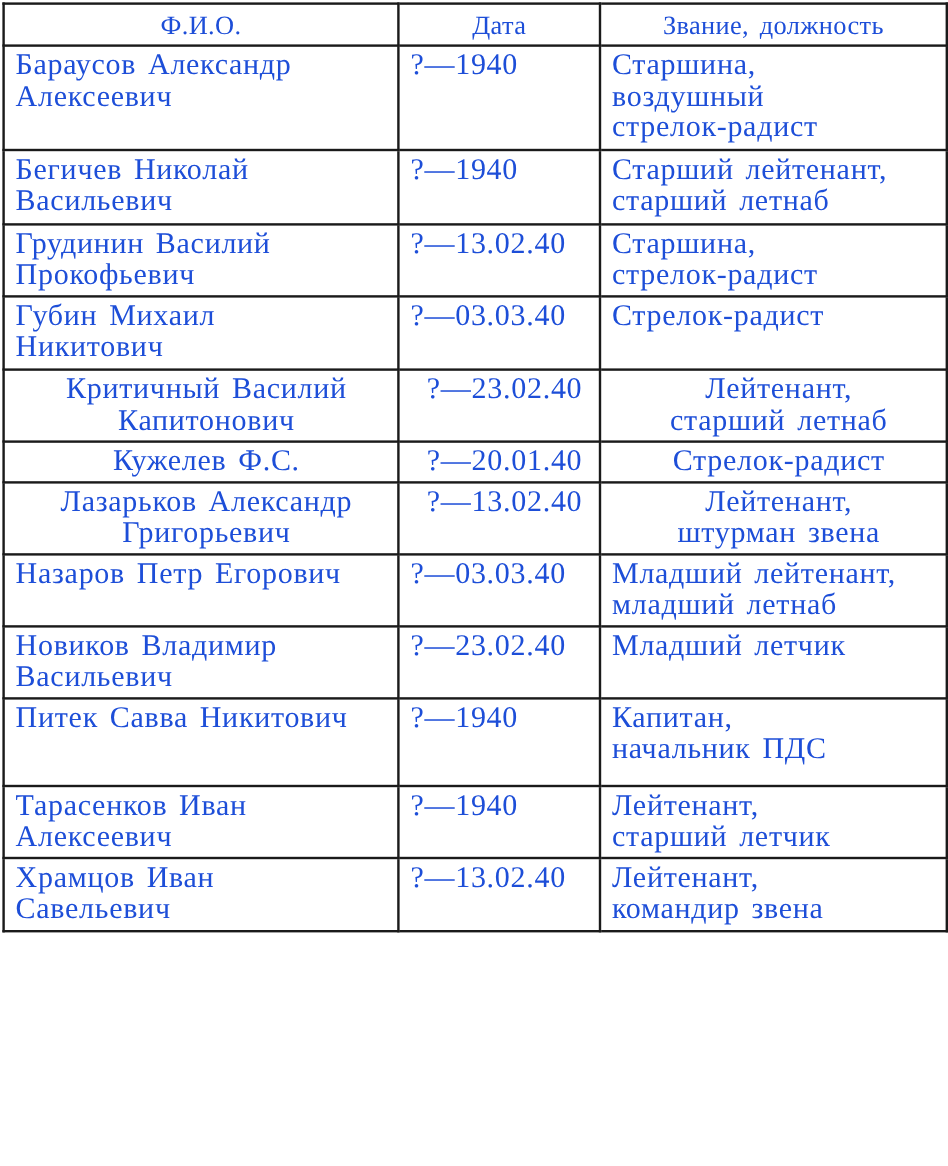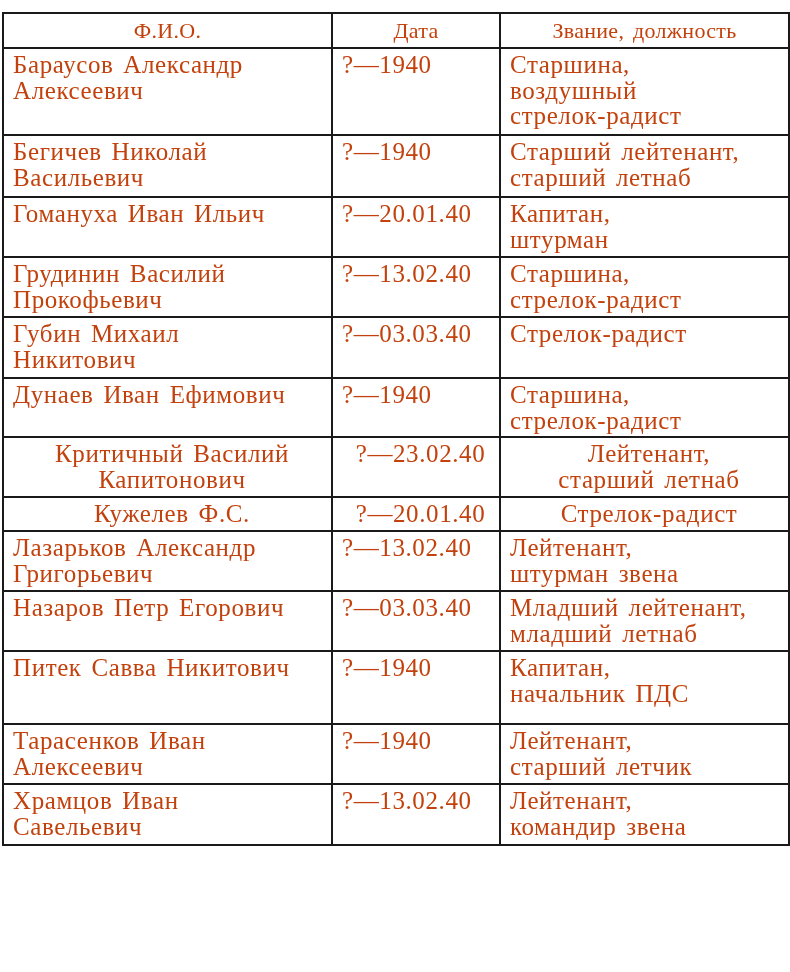--- a/index.html
+++ b/index.html
@@ -16,24 +16,23 @@
     table.roster {
       position: absolute;
       left: 2px;
       top: 2px;
       width: 786px;
       border-collapse: collapse;
       table-layout: fixed;
       font-family: "Liberation Serif", "DejaVu Serif", serif;
       font-size: 25px;
       line-height: 25.5px;
-      color: #c2410c;
+      color: #1d4ed8;
       letter-spacing: 0.6px;
       word-spacing: 3px;
-      margin-top: 10px;
     }
     table.roster th, table.roster td {
       border: 2px solid #1a1a1a;
       vertical-align: top;
       padding: 3px 0 0 9px;
       overflow: hidden;
     }
     table.roster th {
       font-weight: normal;
       font-size: 22px;
@@ -86,32 +85,20 @@
         <td>
           <span class="cell-line">?—1940</span>
         </td>
         <td>
           <span class="cell-line">Старший лейтенант,</span>
           <span class="cell-line">старший летнаб</span>
         </td>
       </tr>
       <tr style="height: 60px;">
         <td>
-          <span class="cell-line">Гомануха Иван Ильич</span>
-        </td>
-        <td>
-          <span class="cell-line">?—20.01.40</span>
-        </td>
-        <td>
-          <span class="cell-line">Капитан,</span>
-          <span class="cell-line">штурман</span>
-        </td>
-      </tr>
-      <tr style="height: 60px;">
-        <td>
           <span class="cell-line">Грудинин Василий</span>
           <span class="cell-line">Прокофьевич</span>
         </td>
         <td>
           <span class="cell-line">?—13.02.40</span>
         </td>
         <td>
           <span class="cell-line">Старшина,</span>
           <span class="cell-line">стрелок-радист</span>
         </td>
@@ -121,32 +108,20 @@
           <span class="cell-line">Губин Михаил</span>
           <span class="cell-line">Никитович</span>
         </td>
         <td>
           <span class="cell-line">?—03.03.40</span>
         </td>
         <td>
           <span class="cell-line">Стрелок-радист</span>
         </td>
       </tr>
-      <tr style="height: 59px;">
-        <td>
-          <span class="cell-line">Дунаев Иван Ефимович</span>
-        </td>
-        <td>
-          <span class="cell-line">?—1940</span>
-        </td>
-        <td>
-          <span class="cell-line">Старшина,</span>
-          <span class="cell-line">стрелок-радист</span>
-        </td>
-      </tr>
       <tr style="height: 60px; text-align: center;">
         <td>
           <span class="cell-line">Критичный Василий</span>
           <span class="cell-line">Капитонович</span>
         </td>
         <td>
           <span class="cell-line">?—23.02.40</span>
         </td>
         <td>
           <span class="cell-line">Лейтенант,</span>
@@ -157,21 +132,21 @@
         <td>
           <span class="cell-line">Кужелев Ф.С.</span>
         </td>
         <td>
           <span class="cell-line">?—20.01.40</span>
         </td>
         <td>
           <span class="cell-line">Стрелок-радист</span>
         </td>
       </tr>
-      <tr style="height: 60px;">
+      <tr style="height: 60px; text-align: center;">
         <td>
           <span class="cell-line">Лазарьков Александр</span>
           <span class="cell-line">Григорьевич</span>
         </td>
         <td>
           <span class="cell-line">?—13.02.40</span>
         </td>
         <td>
           <span class="cell-line">Лейтенант,</span>
           <span class="cell-line">штурман звена</span>
@@ -180,20 +155,32 @@
       <tr style="height: 60px;">
         <td>
           <span class="cell-line">Назаров Петр Егорович</span>
         </td>
         <td>
           <span class="cell-line">?—03.03.40</span>
         </td>
         <td>
           <span class="cell-line">Младший лейтенант,</span>
           <span class="cell-line">младший летнаб</span>
+        </td>
+      </tr>
+      <tr style="height: 60px;">
+        <td>
+          <span class="cell-line">Новиков Владимир</span>
+          <span class="cell-line">Васильевич</span>
+        </td>
+        <td>
+          <span class="cell-line">?—23.02.40</span>
+        </td>
+        <td>
+          <span class="cell-line">Младший летчик</span>
         </td>
       </tr>
       <tr style="height: 73px;">
         <td>
           <span class="cell-line">Питек Савва Никитович</span>
         </td>
         <td>
           <span class="cell-line">?—1940</span>
         </td>
         <td>

